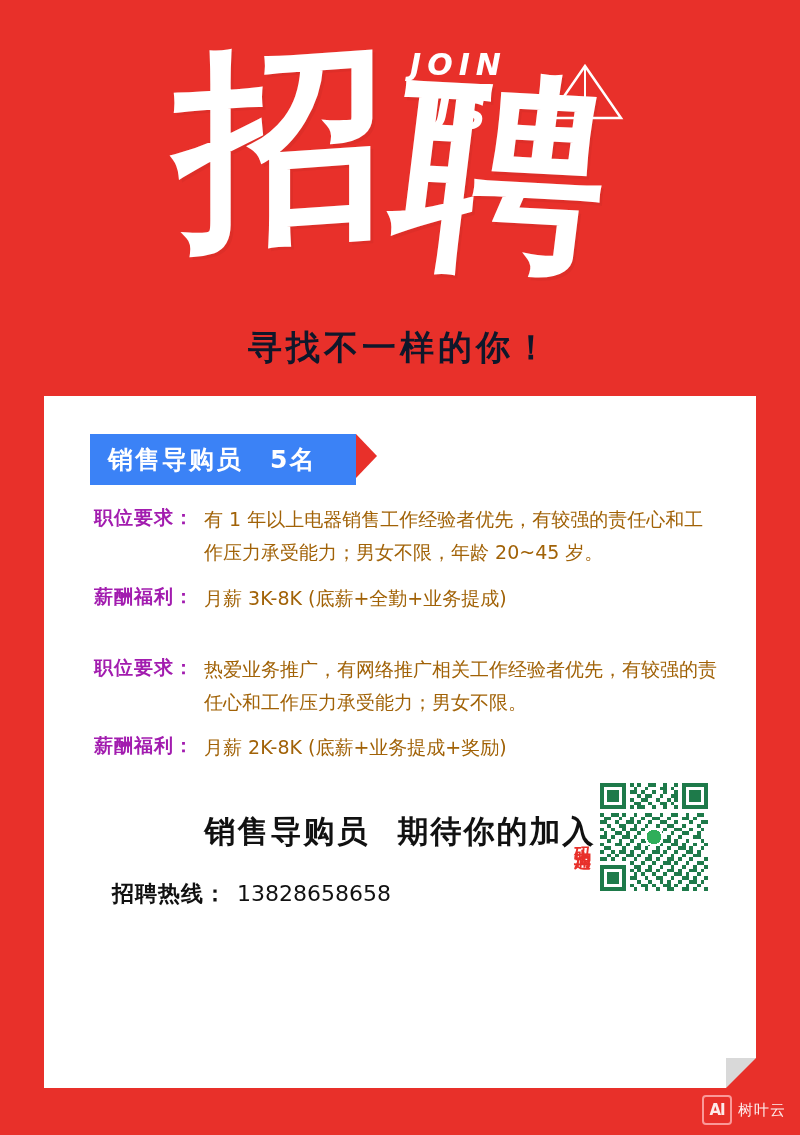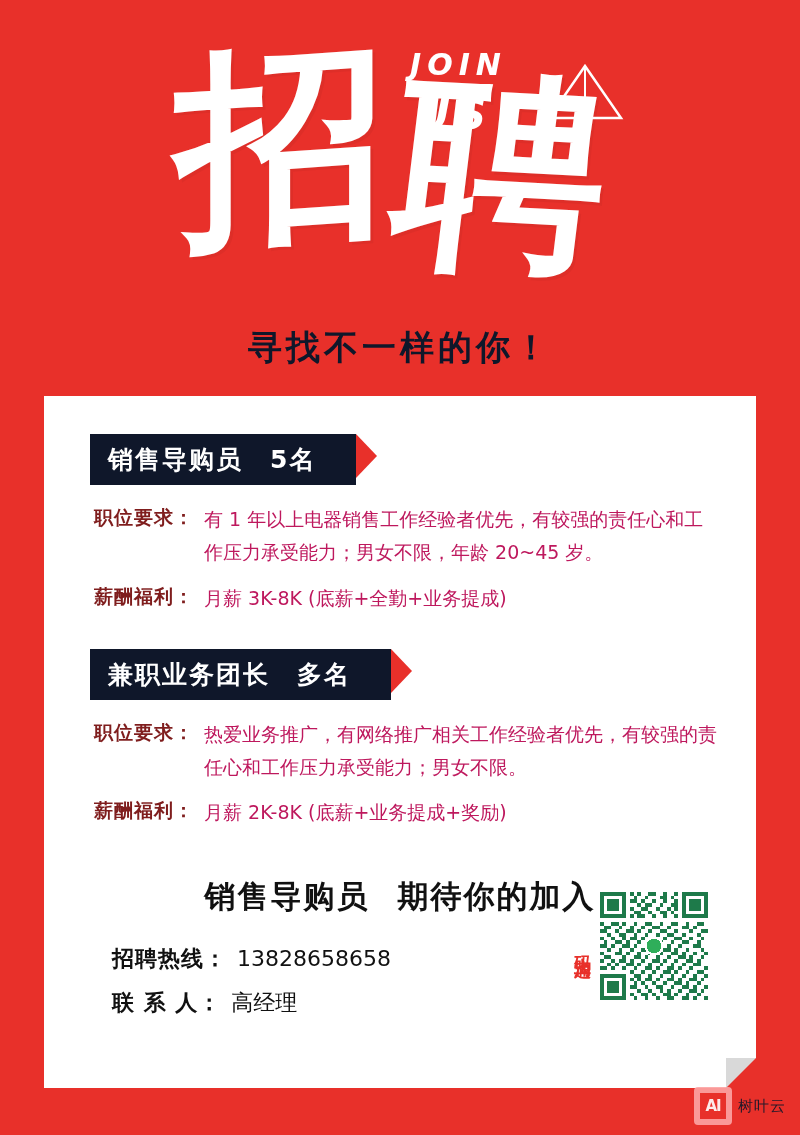--- a/index.html
+++ b/index.html
@@ -108,21 +108,21 @@
     bottom: 0;
     width: 0;
     height: 0;
     border-left: 30px solid #d9d9d9;
     border-bottom: 30px solid #e8302a;
   }
 
   .job-tag {
     display: inline-block;
     position: relative;
-    background: #0f172a;
+    background: #3b82f6;
     color: #ffffff;
     font-family: "DejaVu Sans", sans-serif;
     font-weight: bold;
     font-size: 25px;
     letter-spacing: 2px;
     padding: 9px 40px 9px 18px;
     margin: 8px 0 6px 12px;
   }
   .job-tag::after {
     content: "";
@@ -135,30 +135,30 @@
     border-bottom: 22px solid transparent;
     border-left: 21px solid #e8302a;
   }
 
   .row {
     display: flex;
     margin: 12px 0 0 16px;
     align-items: flex-start;
   }
   .row-label {
-    color: #7f1d1d;
+    color: #a21caf;
     font-family: "DejaVu Sans", sans-serif;
     font-weight: bold;
     font-size: 19px;
     white-space: nowrap;
     letter-spacing: 1px;
     padding-top: 2px;
   }
   .row-value {
-    color: #be185d;
+    color: #a16207;
     font-family: "DejaVu Sans", sans-serif;
     font-size: 19px;
     line-height: 1.75;
     margin-left: 10px;
   }
 
   .spacer-lg { height: 26px; }
 
   .company {
     text-align: center;
@@ -228,33 +228,33 @@
     position: absolute;
     right: 14px;
     bottom: 10px;
     display: flex;
     align-items: center;
     opacity: 0.9;
   }
   .wm-badge {
     width: 26px;
     height: 26px;
-    border: 6px solid #fca5a5;
+    border: 2px solid #fca5a5;
     border-radius: 4px;
     color: #ffffff;
     font-size: 15px;
     font-weight: bold;
     font-family: "DejaVu Sans", sans-serif;
     display: flex;
     align-items: center;
     justify-content: center;
     letter-spacing: -1px;
   }
   .wm-text {
-    color: #0f172a;
+    color: #ffffff;
     font-family: "DejaVu Sans", sans-serif;
     font-size: 15px;
     margin-left: 6px;
     letter-spacing: 1px;
   }
 </style>
 </head>
 <body>
 
 <div class="poster">
@@ -288,43 +288,38 @@
       </div>
       <div class="row">
         <div class="row-label">薪酬福利：</div>
         <div class="row-value">月薪 3K-8K (底薪+全勤+业务提成)</div>
       </div>
     </div>
 
     <div class="spacer-lg"></div>
 
     <div>
-      <div class="job-tag">兼职业务团长　多名</div>
       <div class="row">
         <div class="row-label">职位要求：</div>
         <div class="row-value">热爱业务推广，有网络推广相关工作经验者优先，有较强的责任心和工作压力承受能力；男女不限。</div>
       </div>
       <div class="row">
         <div class="row-label">薪酬福利：</div>
         <div class="row-value">月薪 2K-8K (底薪+业务提成+奖励)</div>
       </div>
     </div>
 
     <div class="company">
       <span>销售导购员</span><span class="gap"></span><span>期待你的加入</span>
     </div>
 
     <div class="contact-block">
       <div class="contact-row">
         <div class="contact-label">招聘热线：</div>
         <div class="contact-value">13828658658</div>
-      </div>
-      <div class="contact-row">
-        <div class="contact-label">联 系 人：</div>
-        <div class="contact-value">高经理</div>
       </div>
 
       <div class="qr-zone">
         <div class="qr-caption">码上沟通</div>
         <div class="qr-box">
           <svg width="108" height="108" viewBox="0 0 29 29" shape-rendering="crispEdges">
             <rect width="29" height="29" fill="#ffffff"></rect>
             <g fill="#1e7a4a">
               <rect x="0" y="0" width="7" height="1"></rect>
                 <rect x="0" y="6" width="7" height="1"></rect>

